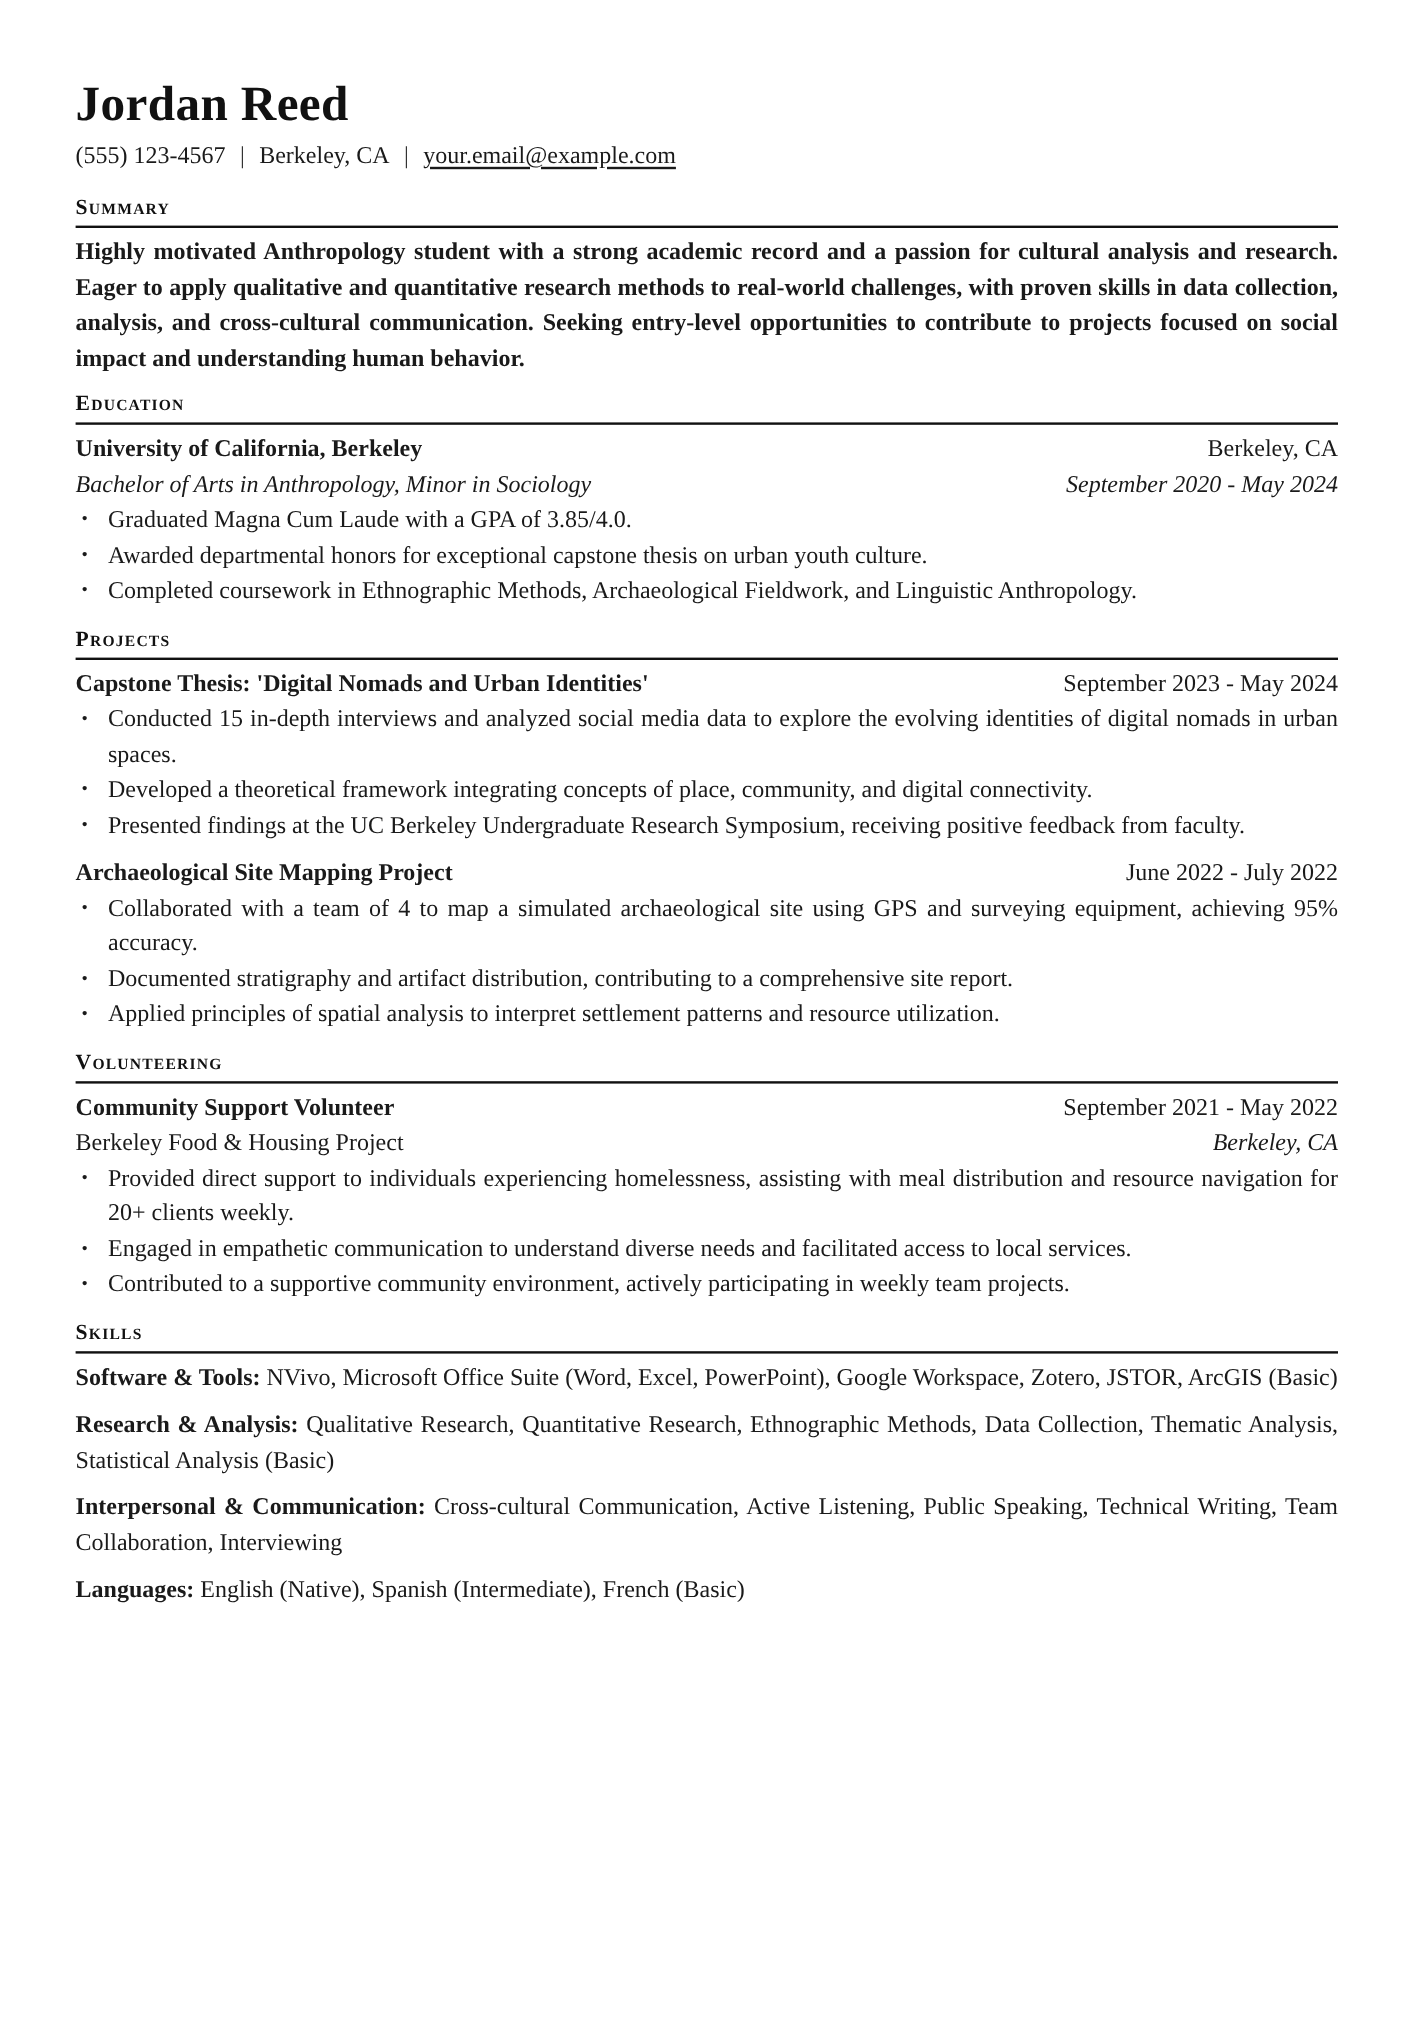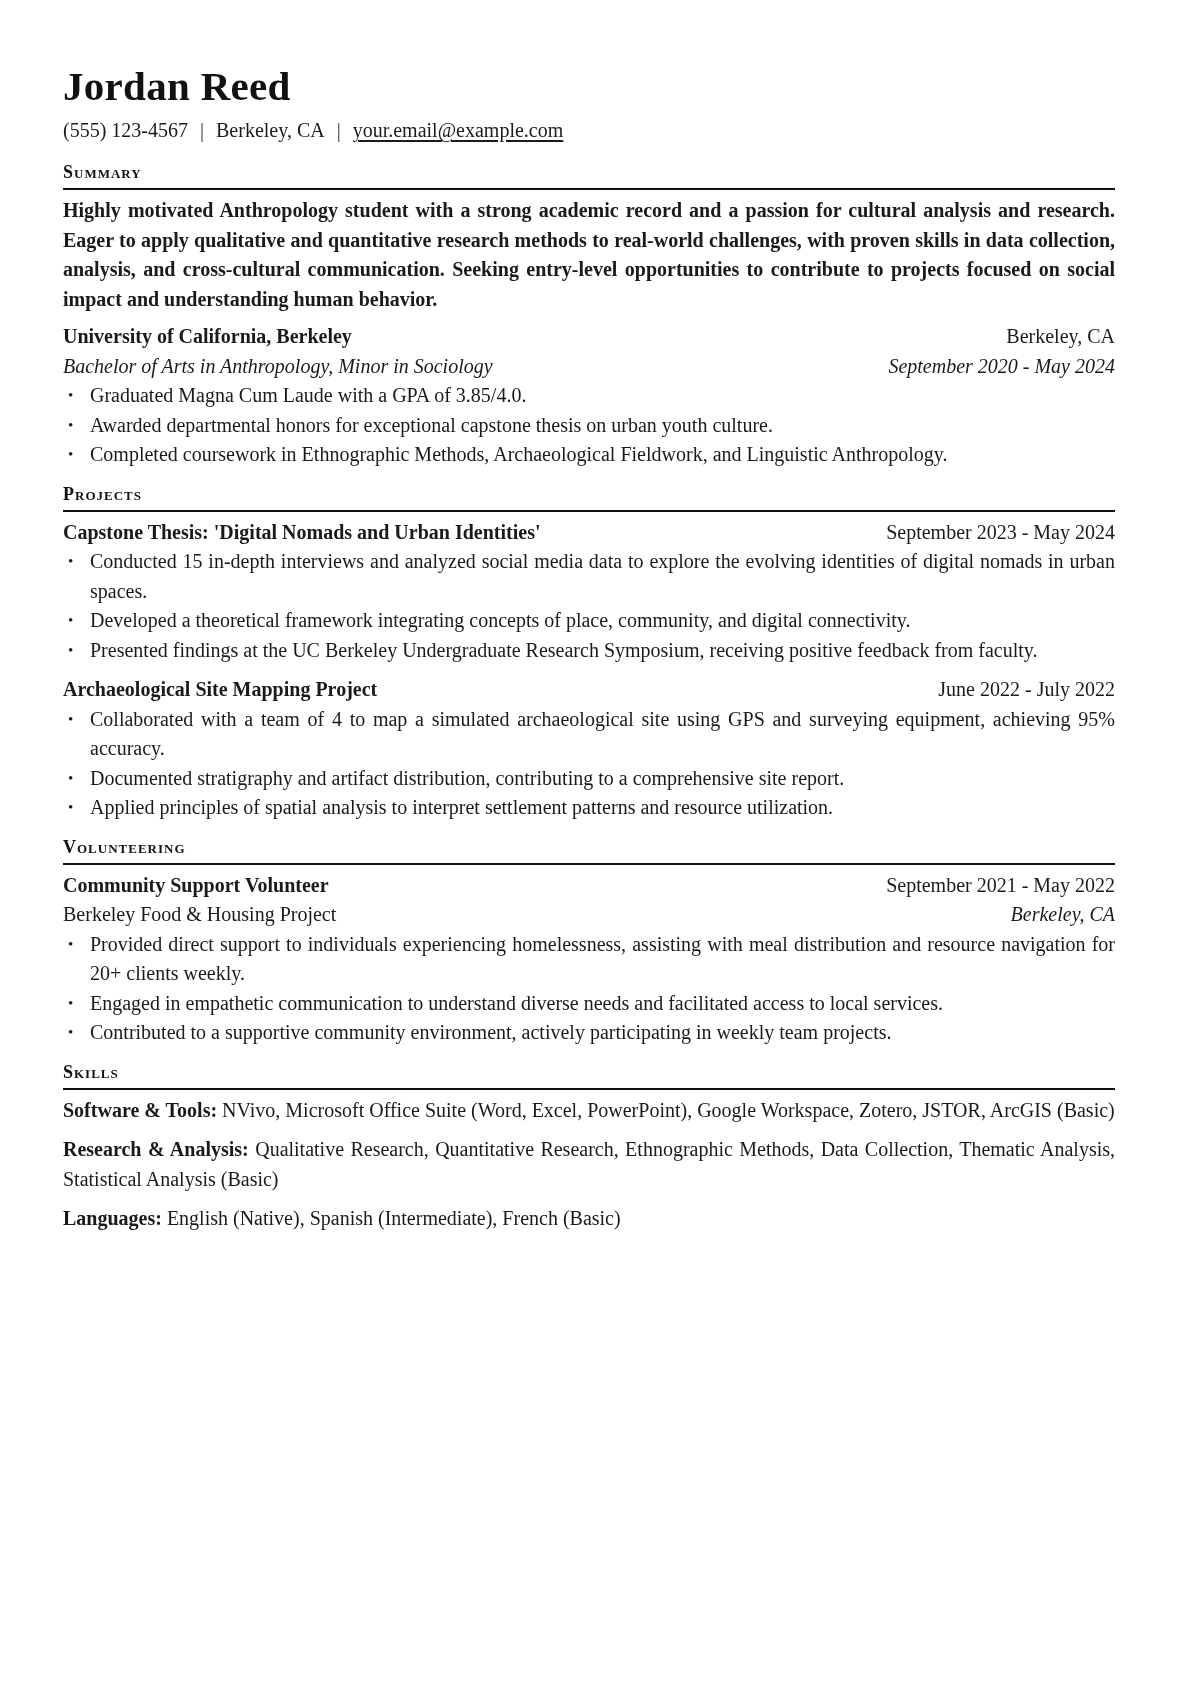--- a/index.html
+++ b/index.html
@@ -83,20 +83,21 @@
   <div class="contact">
     <span>(555) 123-4567</span><span class="sep">|</span><span>Berkeley, CA</span><span class="sep">|</span><a href="mailto:your.email@example.com">your.email@example.com</a>
   </div>
 
   <div class="section">
     <div class="section-title">Summary</div>
     <p class="para">Highly motivated Anthropology student with a strong academic record and a passion for cultural analysis and research. Eager to apply qualitative and quantitative research methods to real-world challenges, with proven skills in data collection, analysis, and cross-cultural communication. Seeking entry-level opportunities to contribute to projects focused on social impact and understanding human behavior.</p>
   </div>
 
   <div class="section">
+    <div class="section-title">Education</div>
     <div class="entry">
       <div class="row">
         <span class="bold">University of California, Berkeley</span>
         <span>Berkeley, CA</span>
       </div>
       <div class="row">
         <span class="italic">Bachelor of Arts in Anthropology, Minor in Sociology</span>
         <span class="italic">September 2020 - May 2024</span>
       </div>
       <ul class="bullets">
@@ -156,18 +157,22 @@
     <div class="section-title">Skills</div>
     <p class="skill-line">
       <span class="bold">Software &amp; Tools:</span>
       <span>NVivo, Microsoft Office Suite (Word, Excel, PowerPoint), Google Workspace, Zotero, JSTOR, ArcGIS (Basic)</span>
     </p>
     <p class="skill-line">
       <span class="bold">Research &amp; Analysis:</span>
       <span>Qualitative Research, Quantitative Research, Ethnographic Methods, Data Collection, Thematic Analysis, Statistical Analysis (Basic)</span>
     </p>
     <p class="skill-line">
+      <span class="bold">Interpersonal &amp; Communication:</span>
+      <span>Cross-cultural Communication, Active Listening, Public Speaking, Technical Writing, Team Collaboration, Interviewing</span>
+    </p>
+    <p class="skill-line">
       <span class="bold">Languages:</span>
       <span>English (Native), Spanish (Intermediate), French (Basic)</span>
     </p>
   </div>
 
 </div>
 
 </body></html>

